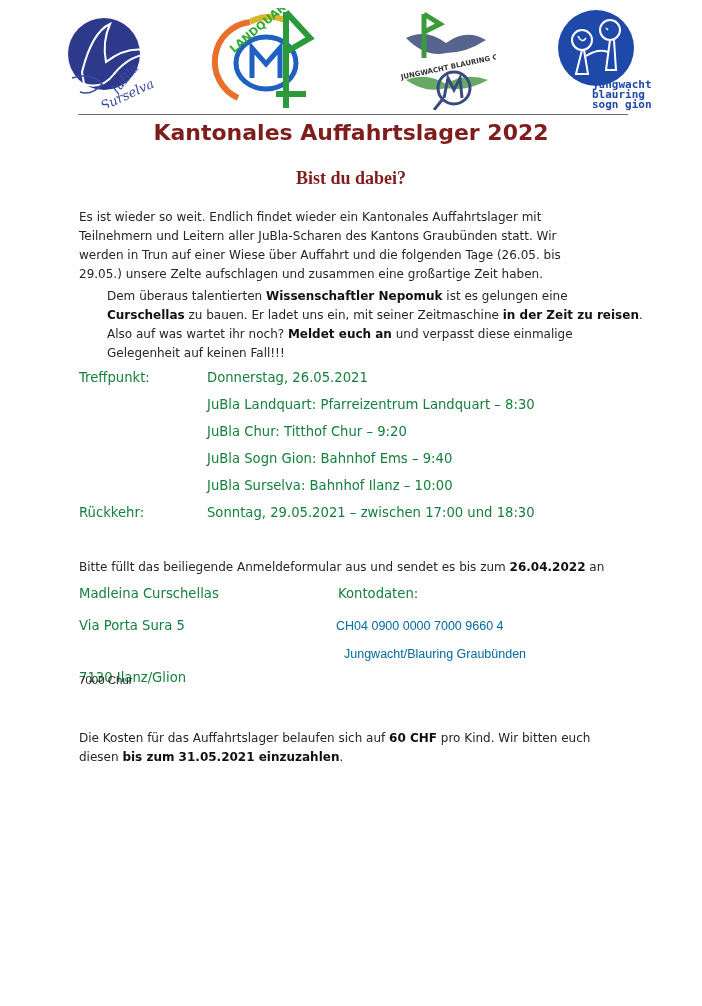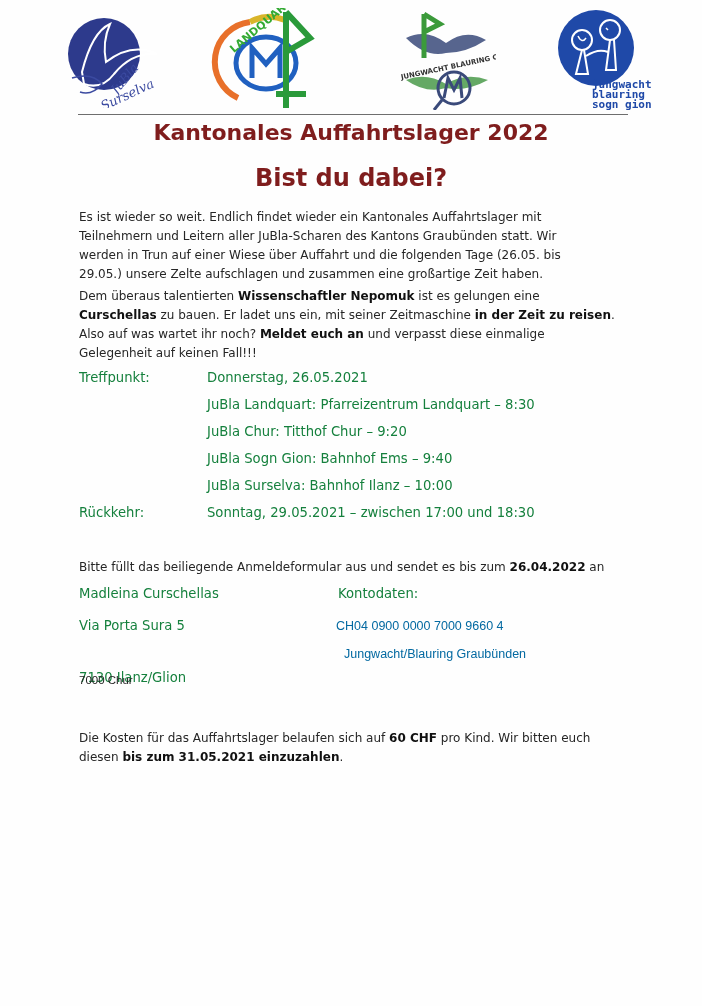--- a/index.html
+++ b/index.html
@@ -61,30 +61,30 @@
   <div style="position:absolute;left:38px;top:72px;font-family:'DejaVu Sans Mono',monospace;font-weight:bold;font-size:11px;line-height:10px;color:#1f49a8;">
     <div>jungwacht</div>
     <div>blauring</div>
     <div>sogn gion</div>
   </div>
 </div>
 
 <div class="rule"></div>
 
 <div class="h1" style="top:118px;font-size:22px;line-height:30px;">Kantonales Auffahrtslager 2022</div>
-<div class="h1" style="top:162px;font-size:24px;line-height:32px;">Bist du dabei?</div>
+<div class="h1" style="top:162px;font-size:18px;line-height:32px;font-family:Liberation Serif, serif;">Bist du dabei?</div>
 
 <div class="para" style="top:208px;">
   <div>Es ist wieder so weit. Endlich findet wieder ein Kantonales Auffahrtslager mit</div>
   <div>Teilnehmern und Leitern aller JuBla-Scharen des Kantons Graubünden statt. Wir</div>
   <div>werden in Trun auf einer Wiese über Auffahrt und die folgenden Tage (26.05. bis</div>
   <div>29.05.) unsere Zelte aufschlagen und zusammen eine großartige Zeit haben.</div>
 </div>
 
-<div class="para" style="top:287px;">
+<div class="para" style="top:287px;margin-left:28px;">
   <div><span>Dem überaus talentierten </span><b>Wissenschaftler Nepomuk</b><span> ist es gelungen eine</span></div>
   <div><b>Curschellas</b><span> zu bauen. Er ladet uns ein, mit seiner Zeitmaschine </span><b>in der Zeit zu reisen</b><span>.</span></div>
   <div><span>Also auf was wartet ihr noch? </span><b>Meldet euch an</b><span> und verpasst diese einmalige</span></div>
   <div>Gelegenheit auf keinen Fall!!!</div>
 </div>
 
 <div class="row" style="left:79px;top:370px;">Treffpunkt:</div>
 <div class="row" style="left:207px;top:370px;">Donnerstag, 26.05.2021</div>
 <div class="row" style="left:207px;top:397px;">JuBla Landquart: Pfarreizentrum Landquart – 8:30</div>
 <div class="row" style="left:207px;top:424px;">JuBla Chur: Titthof Chur – 9:20</div>

